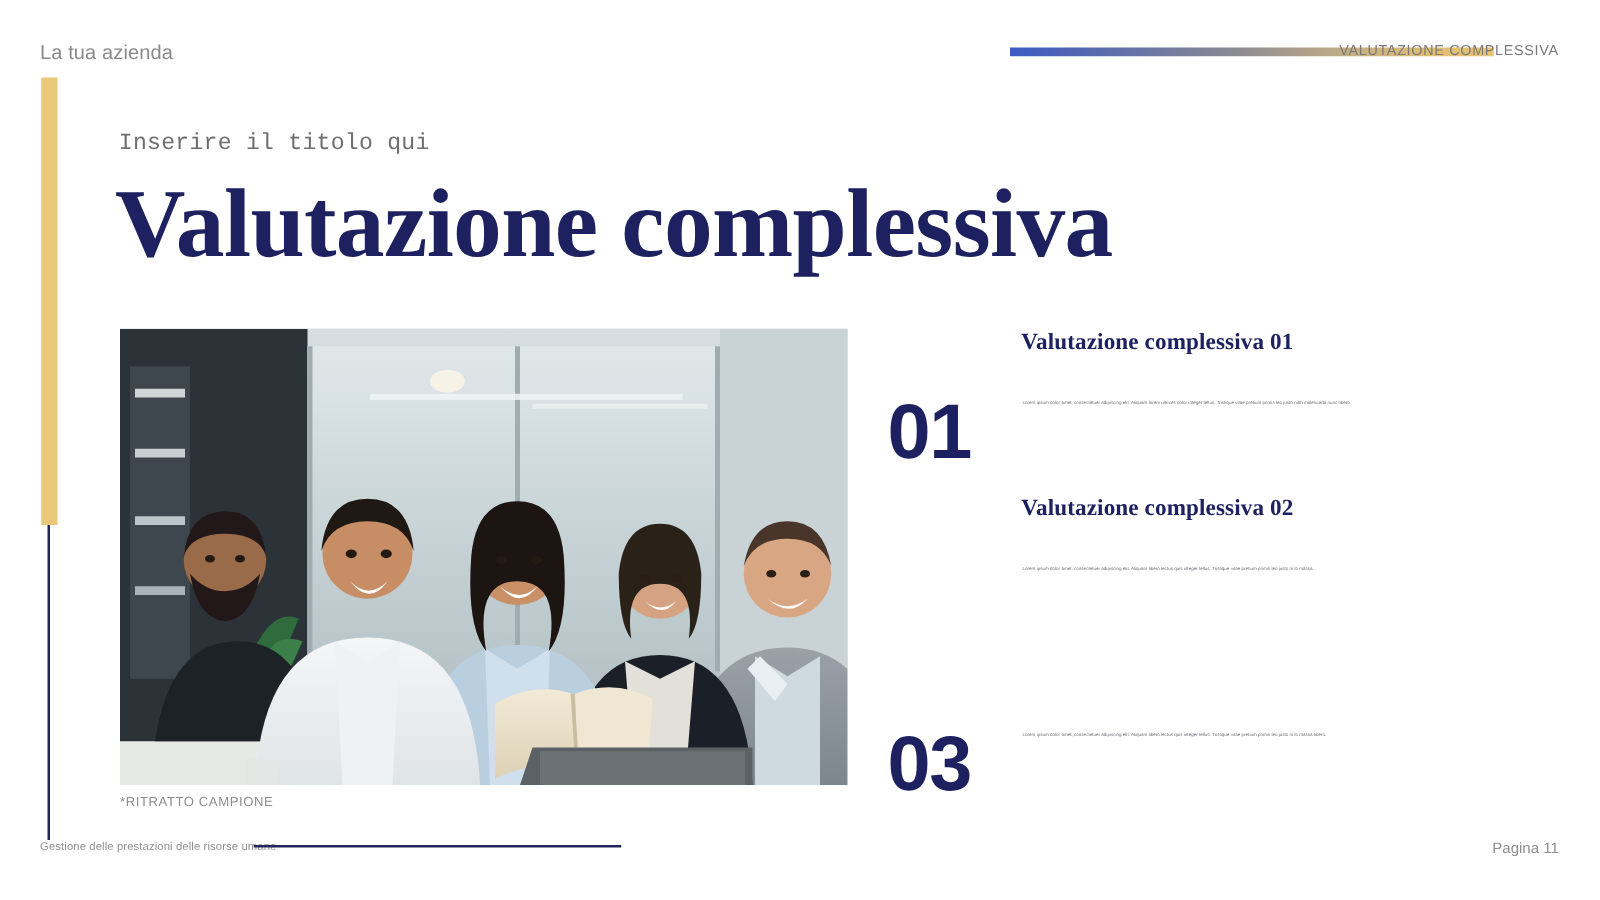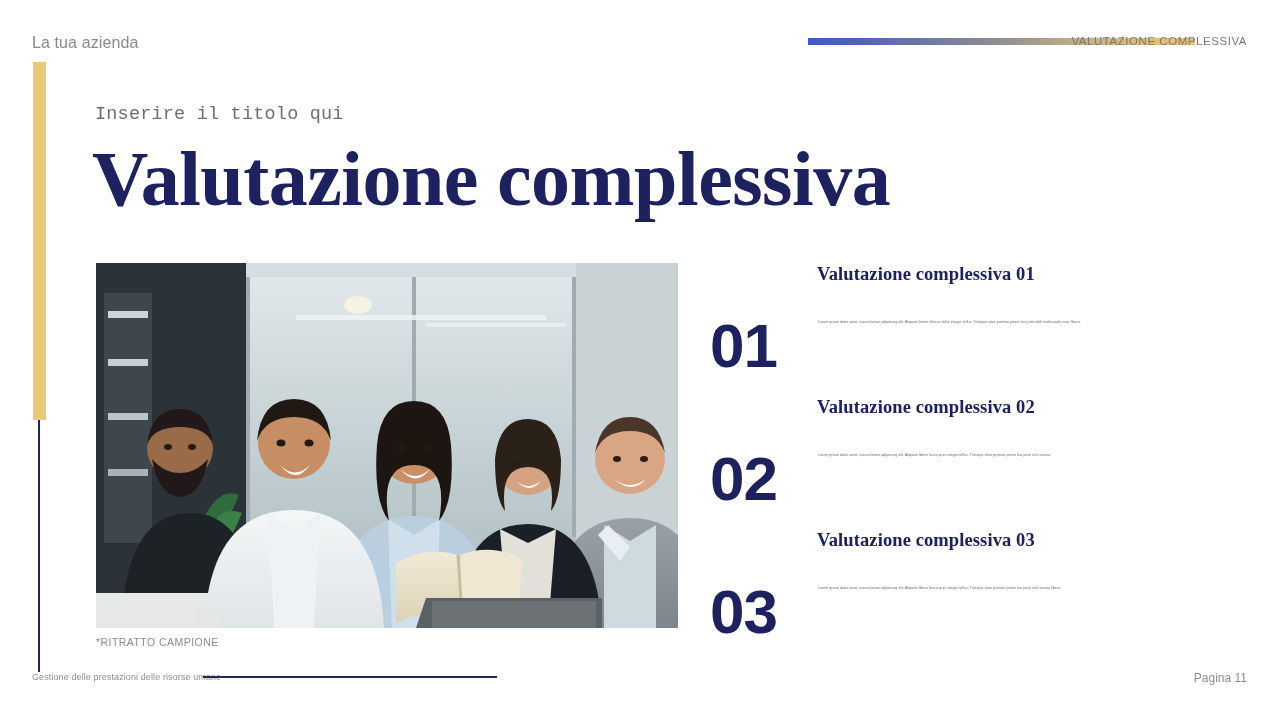--- a/index.html
+++ b/index.html
@@ -287,28 +287,26 @@
   </div>
   <div class="photo-caption">*RITRATTO CAMPIONE</div>
 
   <div class="item item-1">
     <div class="item-num">01</div>
     <div class="item-head">Valutazione complessiva 01</div>
     <div class="item-body">Lorem ipsum dolor amet, consectetuer adipiscing elit. Aliquam lorem ultrices dolor integer tellus. Tristique vitae pretium primis leo justo nibh malesuada nunc libero.</div>
   </div>
 
   <div class="item item-2">
-    <div class="item-num">02</div>
     <div class="item-head">Valutazione complessiva 02</div>
     <div class="item-body">Lorem ipsum dolor amet, consectetuer adipiscing elit. Aliquam libero lectus quis integer tellus. Tristique vitae pretium primis leo justo ni lo massa.</div>
   </div>
 
   <div class="item item-3">
     <div class="item-num">03</div>
-    <div class="item-head">Valutazione complessiva 03</div>
     <div class="item-body">Lorem ipsum dolor amet, consectetuer adipiscing elit. Aliquam libero lectus quis integer tellus. Tristique vitae pretium primis leo justo ni lo massa libero.</div>
   </div>
 
   <div class="footer-label">Gestione delle prestazioni delle risorse umane</div>
   <div class="footer-rule"></div>
   <div class="page-number">Pagina 11</div>
 
 </div>
 
 </body></html>

